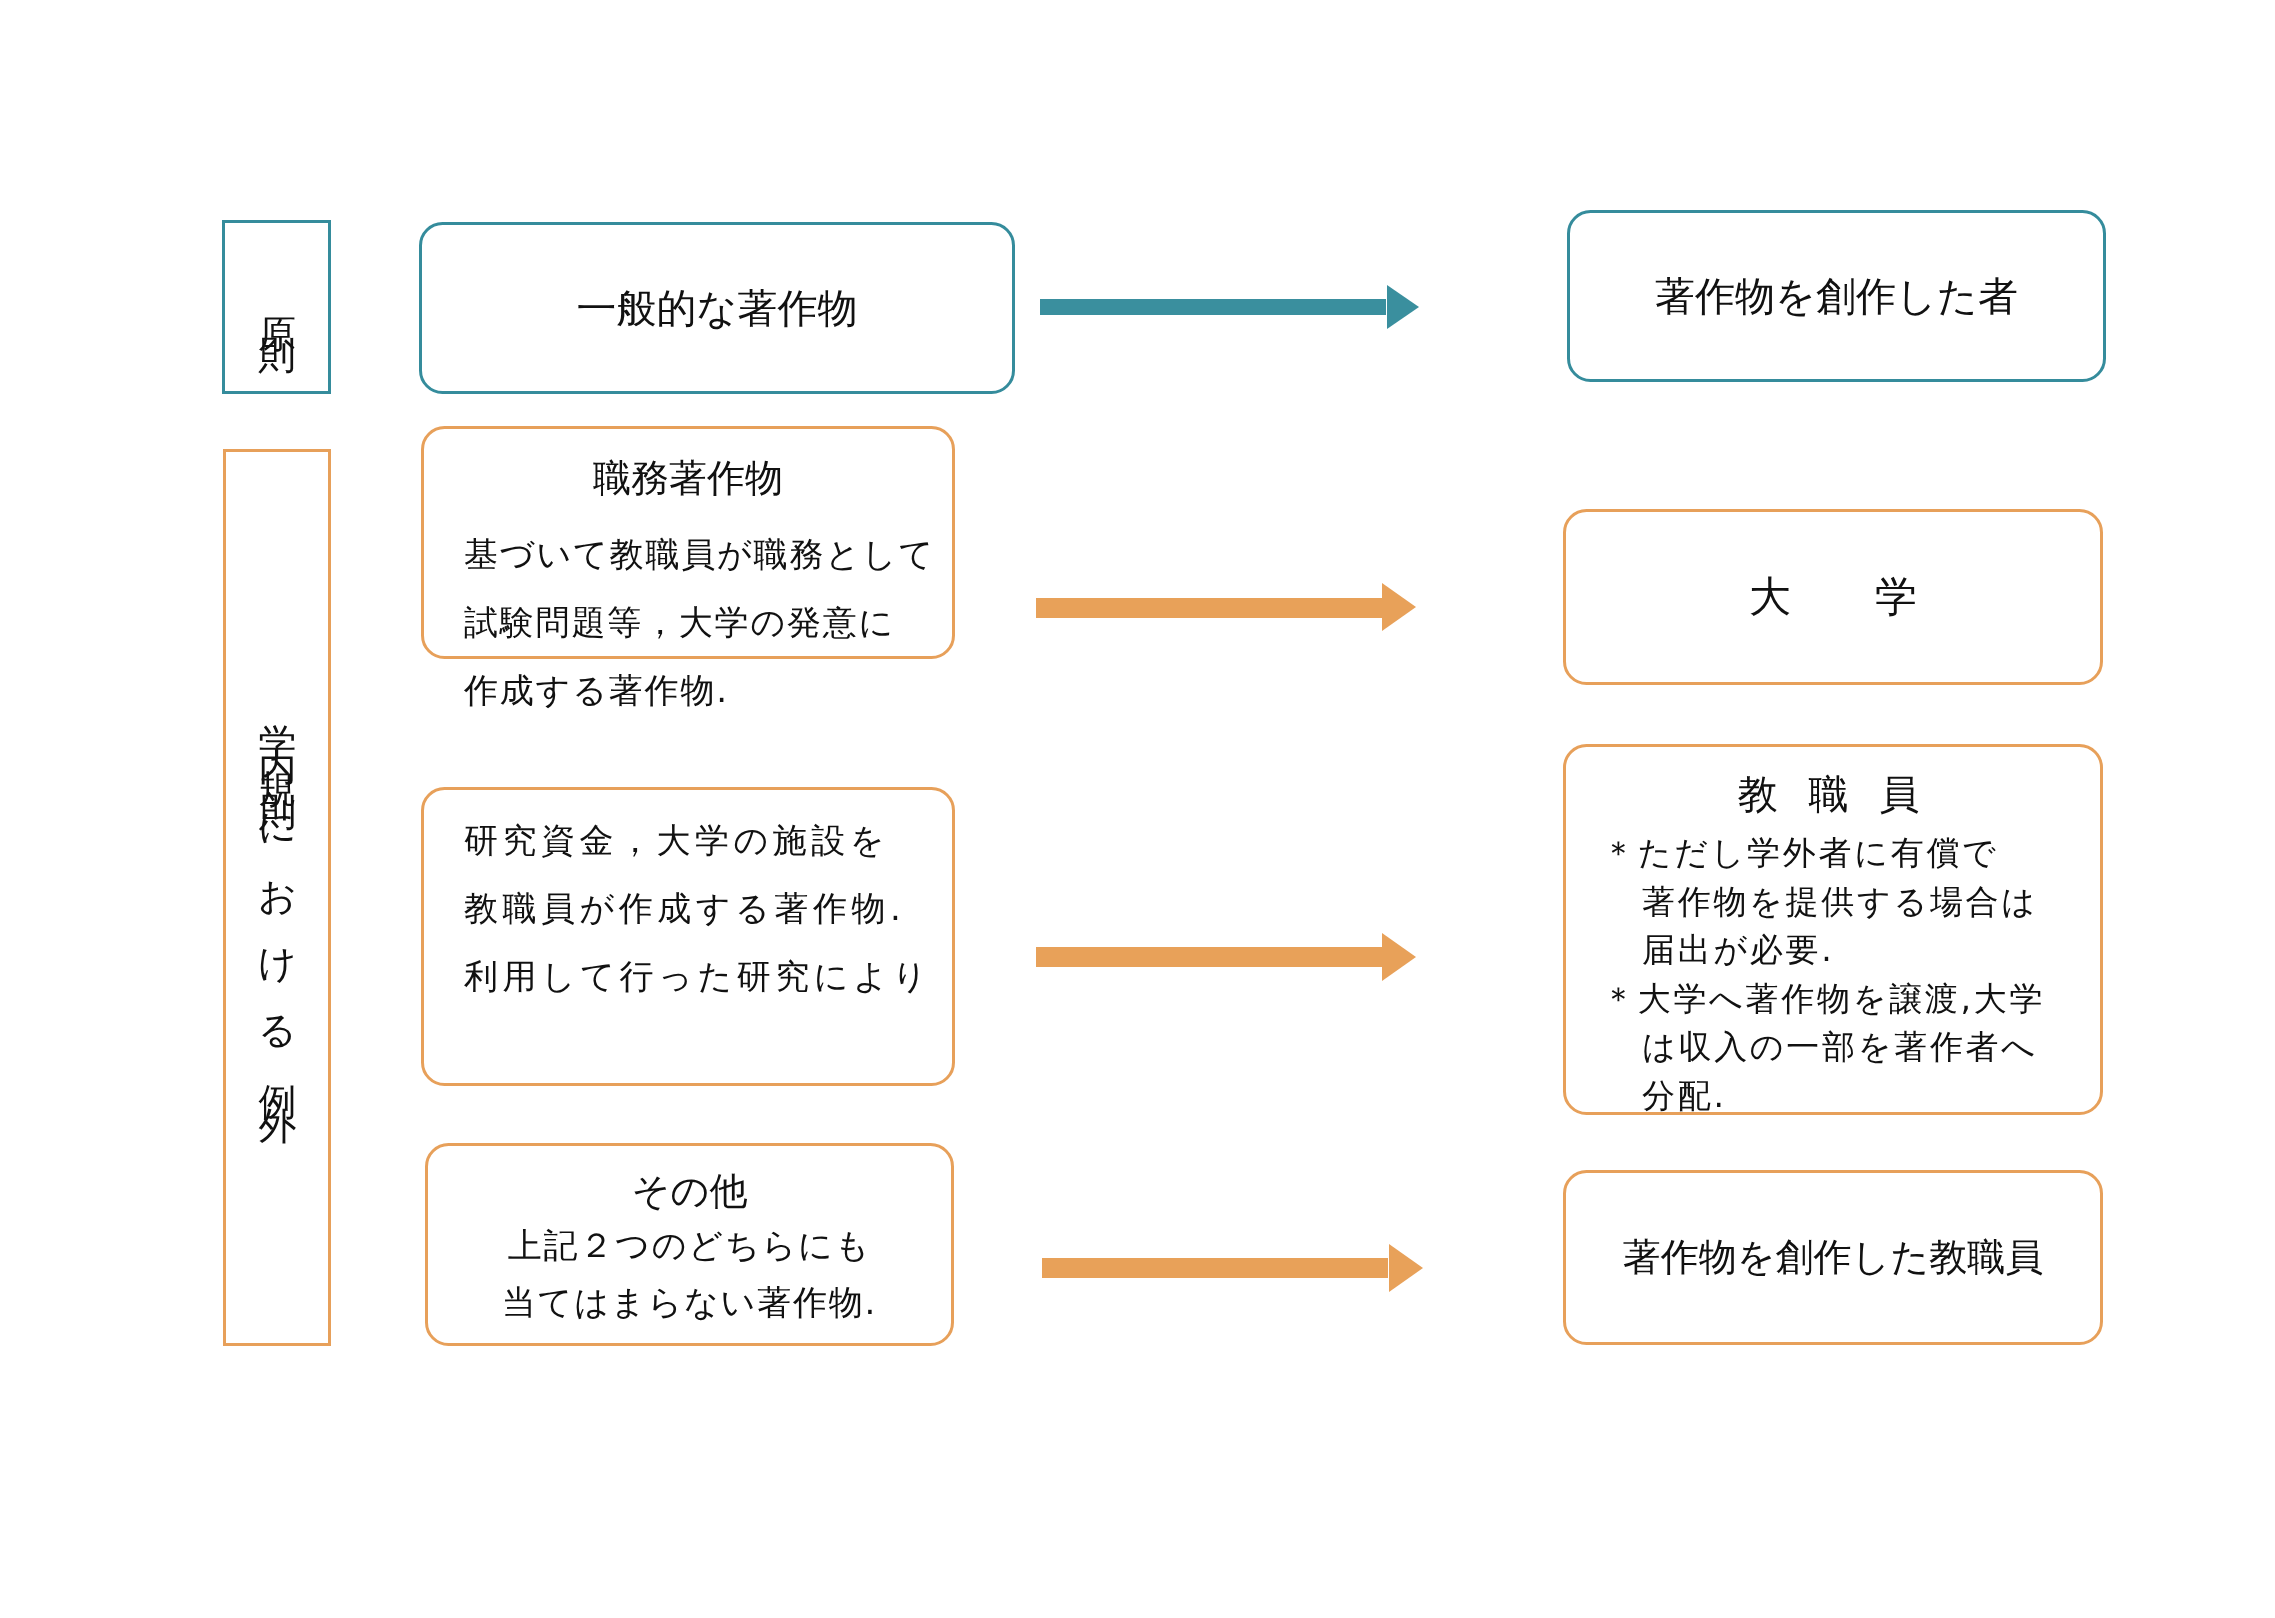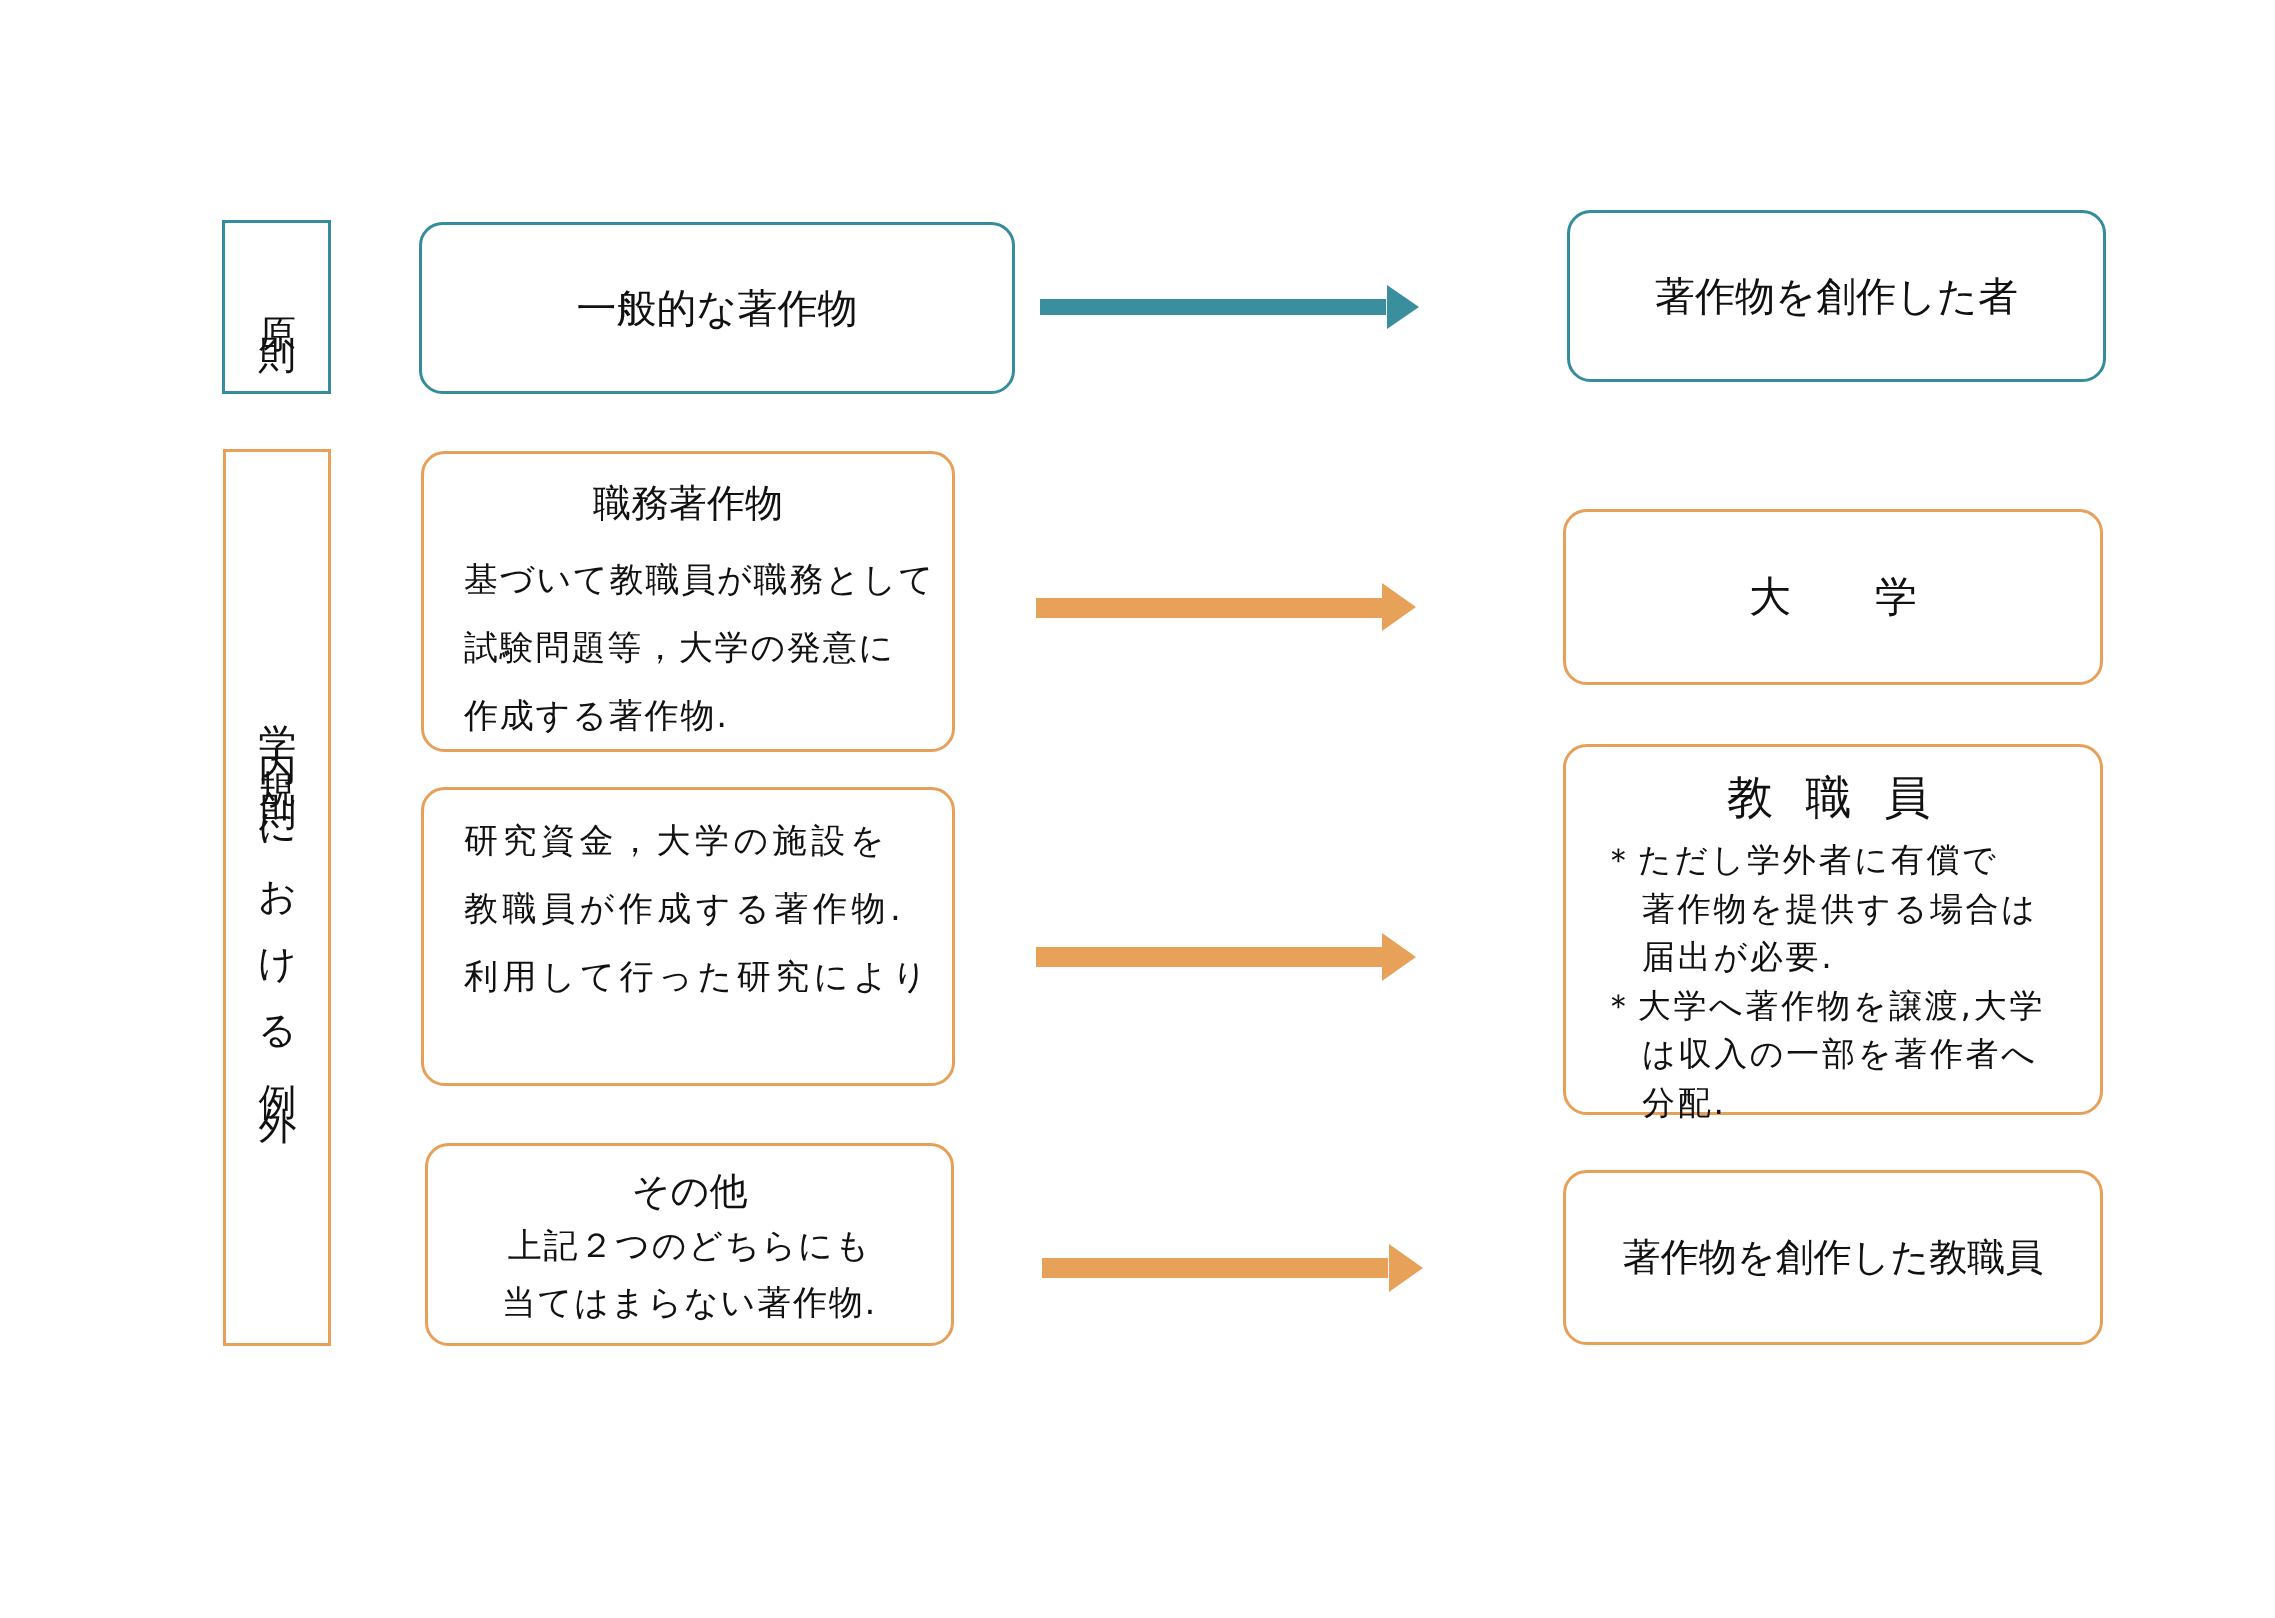--- a/index.html
+++ b/index.html
@@ -13,37 +13,37 @@
   .center{display:flex;align-items:center;justify-content:center;}
 
   .vlabel{writing-mode:vertical-rl;text-orientation:upright;display:flex;align-items:center;justify-content:center;}
 
   .label-principle{left:222px;top:220px;width:109px;height:174px;font-size:38px;letter-spacing:20px;}
   .box-general{left:419px;top:222px;width:596px;height:172px;font-size:40px;}
   .box-creator{left:1567px;top:210px;width:539px;height:172px;font-size:40px;}
 
   .label-exception{left:223px;top:449px;width:108px;height:897px;font-size:38px;letter-spacing:23.5px;}
 
-  .box-shokumu{left:421px;top:451px;width:534px;height:301px;}
+  .box-shokumu{left:421px;top:426px;width:534px;height:233px;}
   .box-kanren{left:421px;top:787px;width:534px;height:299px;}
   .box-sonota{left:425px;top:1143px;width:529px;height:203px;}
 
   .box-univ{left:1563px;top:509px;width:540px;height:176px;font-size:42px;}
   .box-staff{left:1563px;top:744px;width:540px;height:371px;}
   .box-creator-staff{left:1563px;top:1170px;width:540px;height:175px;font-size:38px;}
 
   .box-title{text-align:center;font-size:38px;margin-top:23.5px;}
   .box-body{margin:16.3px 0 0 40px;font-size:34px;line-height:2.0;}
   .ls1{letter-spacing:1.8px;}
   .ls2{letter-spacing:4.5px;}
 
   .sonota-title{text-align:center;font-size:38px;margin-top:20px;}
   .sonota-body{text-align:center;font-size:34px;line-height:1.68;letter-spacing:1.8px;}
 
-  .staff-title{text-align:center;font-size:46px;letter-spacing:9px;margin-top:20px;}
+  .staff-title{text-align:center;font-size:40px;letter-spacing:9px;margin-top:20px;}
   .staff-notes{margin:7.2px 0 0 36px;font-size:33px;line-height:1.47;letter-spacing:2.7px;}
   .note-line{white-space:nowrap;}
   .note-cont{padding-left:40px;}
 
   .arrow{position:absolute;}
   .shaft{position:absolute;}
   .shaft-teal{background:#3A8F9E;height:16.3px;width:346px;}
   .shaft-orange{background:#E8A159;height:20px;width:346px;}
   .head{position:absolute;width:0;height:0;}
   .head-teal{border-top:22.6px solid transparent;border-bottom:22.6px solid transparent;border-left:32px solid #3A8F9E;}

